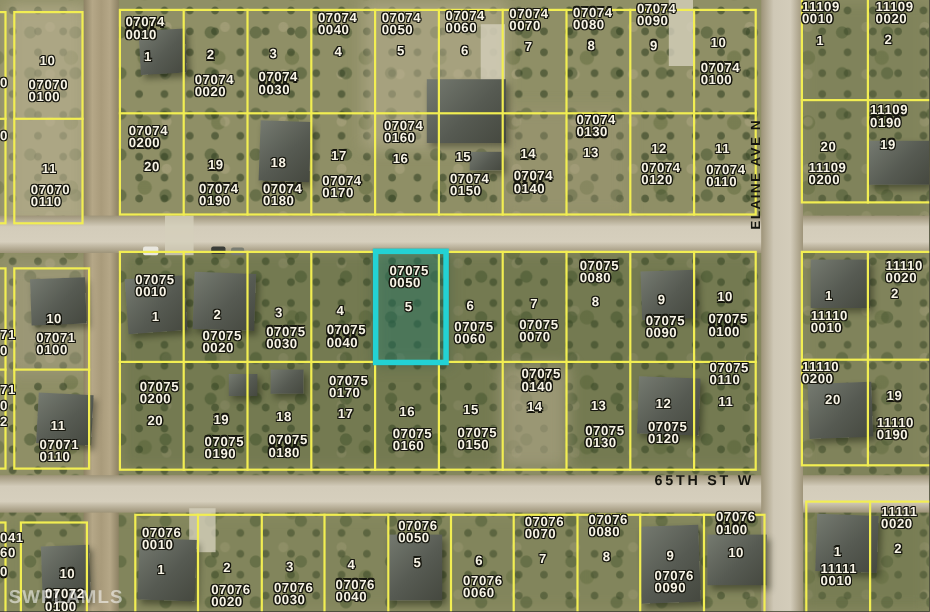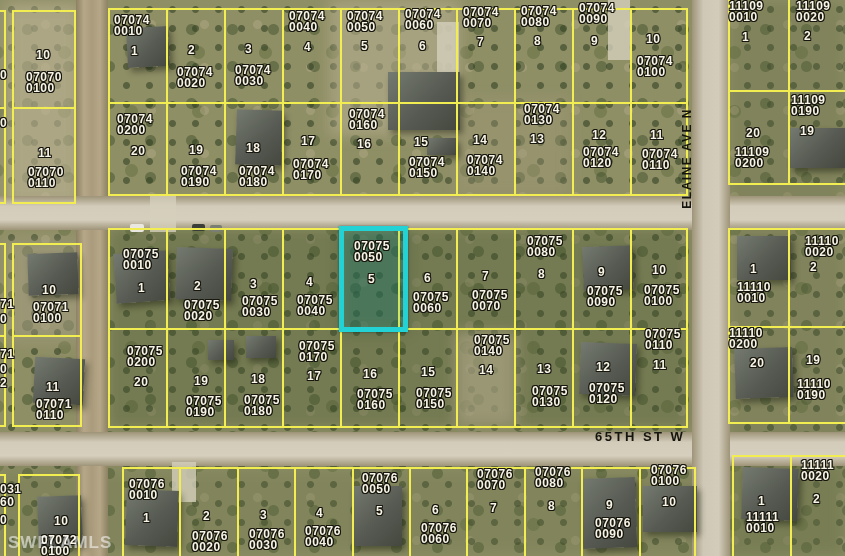--- a/index.html
+++ b/index.html
@@ -348,21 +348,21 @@
       <div class="lot" style="left: 662px; top: 497px;">10</div>
       <div class="lot" style="left: 758px; top: 496px;">1</div>
       <div class="lot" style="left: 813px; top: 494px;">2</div>
       <div class="frag" style="left: 0px; top: 70px;">0</div>
       <div class="frag" style="left: 0px; top: 118px;">0</div>
       <div class="frag" style="left: 0px; top: 299px;">71</div>
       <div class="frag" style="left: 0px; top: 314px;">0</div>
       <div class="frag" style="left: 0px; top: 349px;">71</div>
       <div class="frag" style="left: 0px; top: 364px;">0</div>
       <div class="frag" style="left: 0px; top: 378px;">2</div>
-      <div class="frag" style="left: 0px; top: 484px;">031</div>
+      <div class="frag" style="left: 0px; top: 484px;">041</div>
       <div class="frag" style="left: 0px; top: 497px;">60</div>
       <div class="frag" style="left: 0px; top: 515px;">0</div>
     </div>
 
   <div class="street" id="st-65">65TH ST W</div>
   <div class="street" id="st-elaine">ELAINE AVE N</div>
 
   <div id="watermark">SWFLAMLS</div>
 </div>
 

